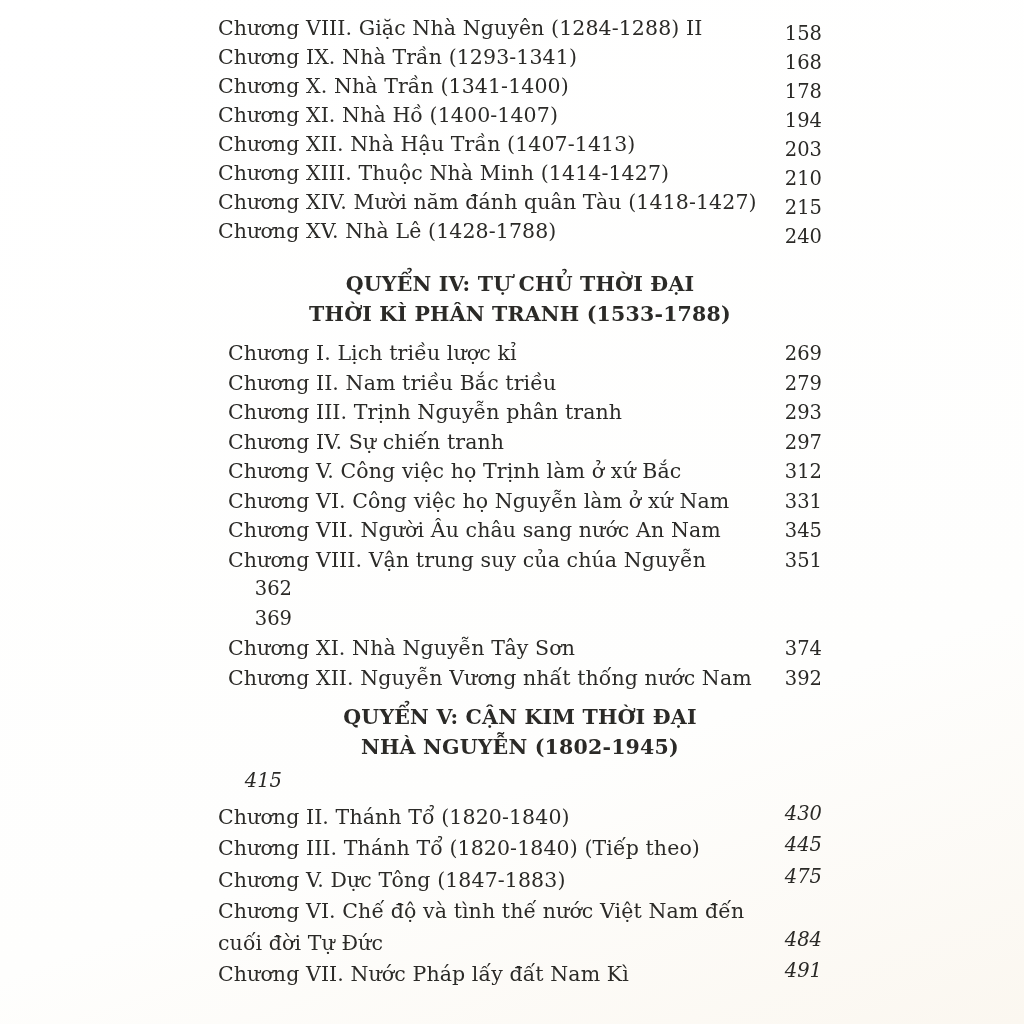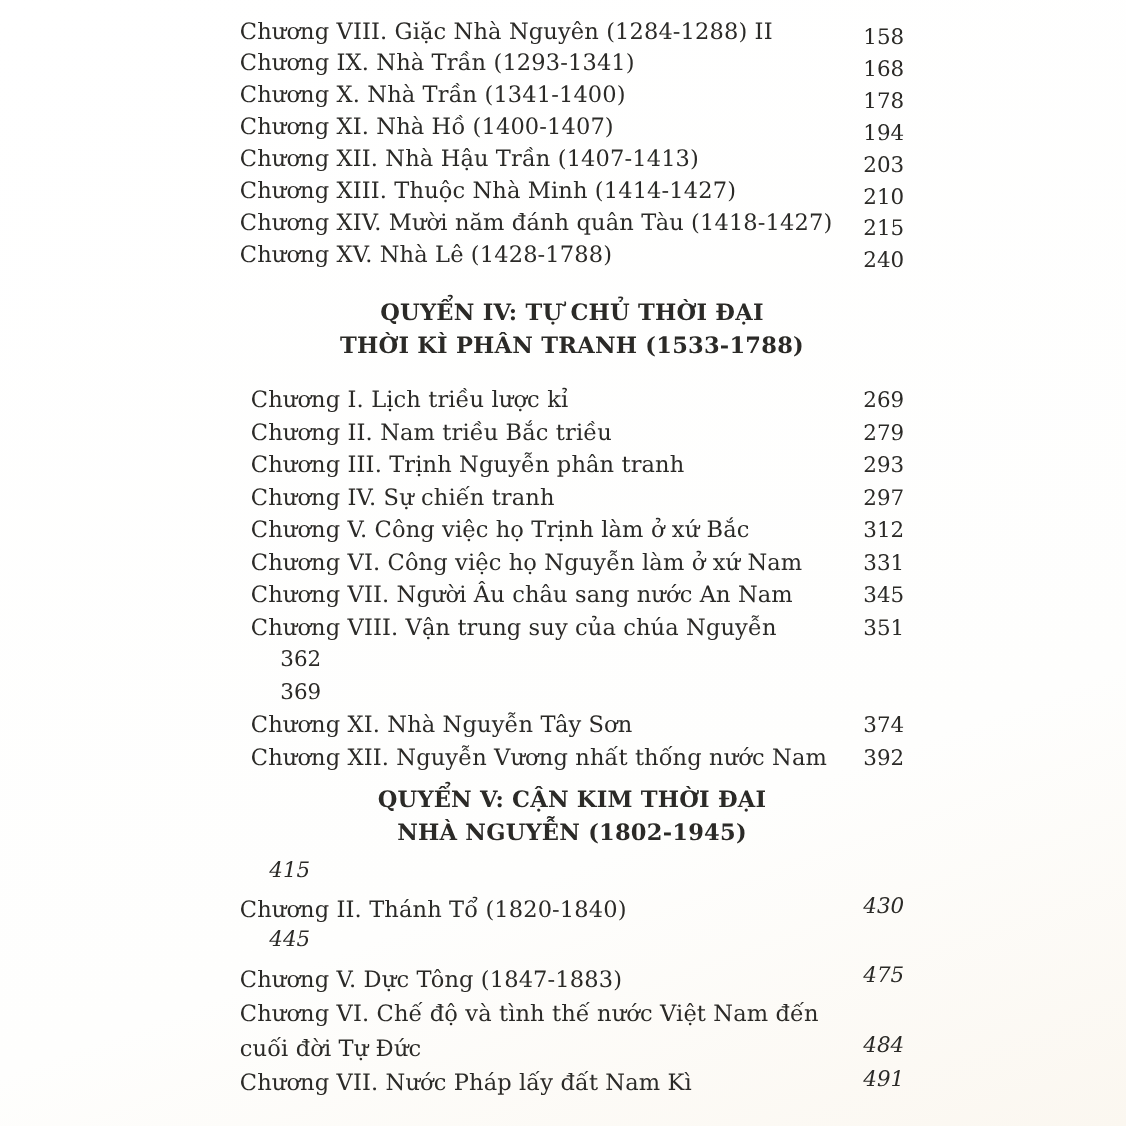--- a/index.html
+++ b/index.html
@@ -43,21 +43,21 @@
     width: 64px;
     text-align: right;
     font-size: 19.5px;
   }
   
   .sec-0 .row { height: 29px; gap: 16px; }
   .sec-1 .row { height: 29.5px; margin-left: 10px; }
   .sec-2 .row { height: 31.5px; }
   .sec-0 .pagenum { transform: translateY(5px); }
   .sec-2 .pagenum { transform: translateY(-4px); font-style: italic; }
-  .sec-1 .section-heading { margin-top: 21px; margin-bottom: 22px; }
+  .sec-1 .section-heading { margin-top: 21px; margin-bottom: 12px; }
   .sec-2 .section-heading { margin-top: 7px; margin-bottom: 11px; }
 </style>
 </head>
 <body>
 
 <div class="page" style="color: rgb(43, 42, 39);">
   <div>
       <div class="section sec-0">
         <div class="row">
           <div class="label">Chương VIII. Giặc Nhà Nguyên (1284-1288) II</div>
@@ -150,20 +150,21 @@
           <div class="heading-line">NHÀ NGUYỄN (1802-1945)</div>
         </div>
         <div class="row">
           <div class="pagenum">415</div>
         </div>
         <div class="row">
           <div class="label">Chương II. Thánh Tổ (1820-1840)</div>
           <div class="pagenum">430</div>
         </div>
         <div class="row">
+          <div class="label">Chương III. Thánh Tổ (1820-1840) (Tiếp theo)</div>
           <div class="pagenum">445</div>
         </div>
         <div class="row">
           <div class="label">Chương V. Dực Tông (1847-1883)</div>
           <div class="pagenum">475</div>
         </div>
         <div class="row">
           <div class="label">Chương VI. Chế độ và tình thế nước Việt Nam đến</div>
           <div class="pagenum"></div>
         </div>

